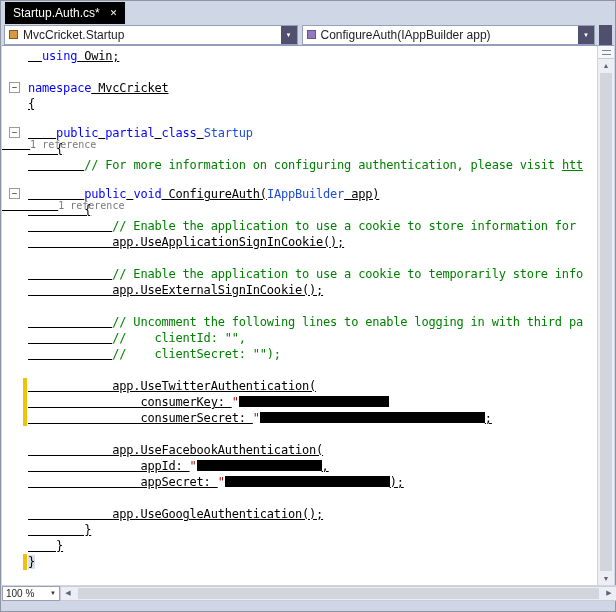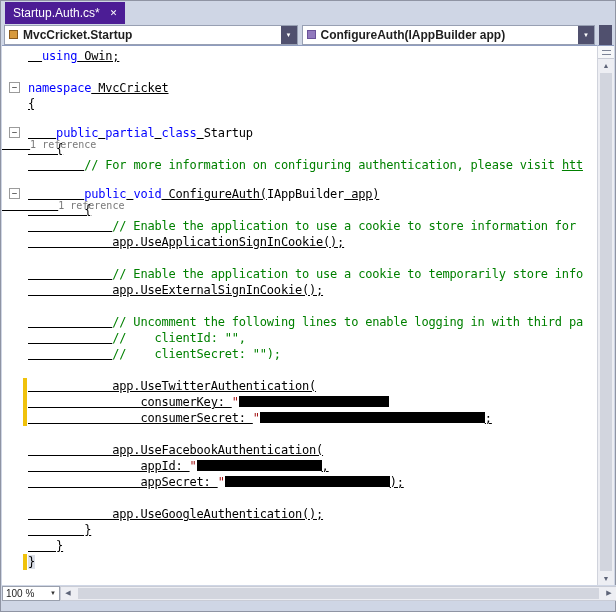--- a/index.html
+++ b/index.html
@@ -10,34 +10,34 @@
     overflow:hidden;
   }
   .vs-window{
     position:relative;width:616px;height:612px;box-sizing:border-box;
     background:#cfd6e5;border:1px solid #8f94a3;
   }
   
   .tab-bar{position:absolute;top:1px;left:1px;right:1px;height:22px;display:flex;padding-left:3px;}
   .tab{
     display:flex;align-items:center;gap:10px;
-    background:#4c1d95;color:#ffffff;
+    background:#000000;color:#ffffff;
     padding:0 8px;font-size:12px;height:22px;
   }
   .tab-title{white-space:nowrap;}
   .tab-close{font-size:9px;line-height:9px;color:#ffffff;cursor:default;}
   
   .nav-bar{
     position:absolute;top:23px;left:1px;right:1px;height:21px;
     display:flex;align-items:center;gap:4px;padding:0 2px;
   }
   .combo{
     flex:1 1 0;height:20px;box-sizing:border-box;
     display:flex;align-items:center;
-    background:#ffffff;border:1px solid #98a0b3;position:relative;overflow:hidden;font-weight:bold;
+    background:#ffffff;border:1px solid #98a0b3;position:relative;overflow:hidden;
   }
   .combo-label{font-size:12px;margin-left:5px;color:#1e1e1e;white-space:nowrap;overflow:hidden;}
   .combo-arrow{
     margin-left:auto;width:16px;align-self:stretch;flex:0 0 16px;
     background:#50506e;color:#ffffff;font-size:6px;
     display:flex;align-items:center;justify-content:center;
   }
   .mini-icon{width:9px;height:9px;margin-left:4px;flex:0 0 9px;box-sizing:border-box;}
   .class-icon{background:#d89a3d;border:1px solid #8a5a1e;}
   .method-icon{background:#9179bd;border:1px solid #6a5299;}
@@ -58,21 +58,21 @@
   }
   .chg{position:absolute;right:1px;top:0;width:4px;height:100%;background:#f0c20c;}
   .codetext{
     white-space:pre;
     font-family:"DejaVu Sans Mono", monospace;
     font-size:12px;line-height:16px;letter-spacing:-0.2px;color:#000000;
   }
   .small .codetext{line-height:13px;}
   .lens{font-size:10px;color:#7a7a7a;letter-spacing:0;}
   .kw{color:#0000ff;}
-  .type{color:#000000;}
+  .type{color:#1d4ed8;}
   .cm{color:#008000;}
   .cmu{color:#008000;text-decoration:underline;}
   .str{color:#a31515;}
   .pl{color:#000000;text-decoration:underline;}
   .brh{background:#dbdfe8;}
   .redact{display:inline-block;height:11px;background:#000000;vertical-align:-1px;}
   
   .vscroll{
     position:absolute;top:44px;right:1px;width:17px;height:540px;box-sizing:border-box;
     background:#edeef3;border-top:1px solid #8e9cbf;border-left:1px solid #d0d3dc;

